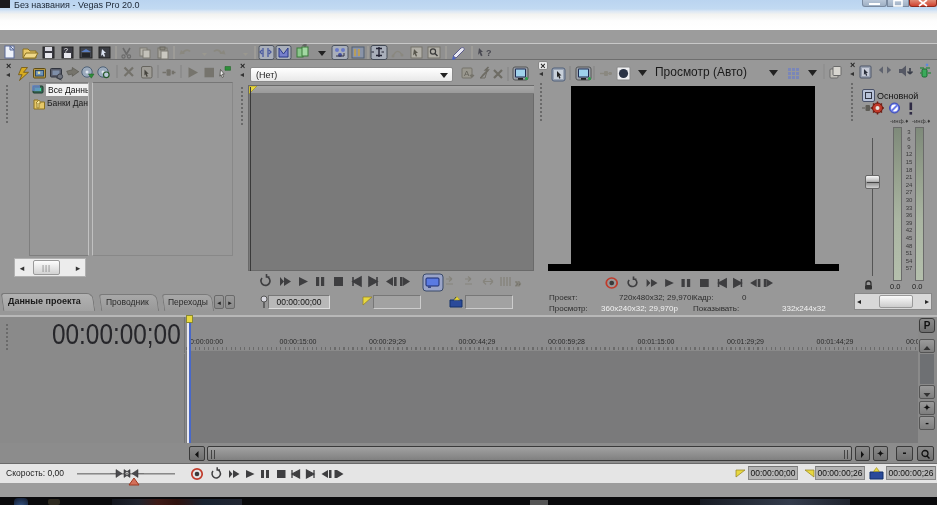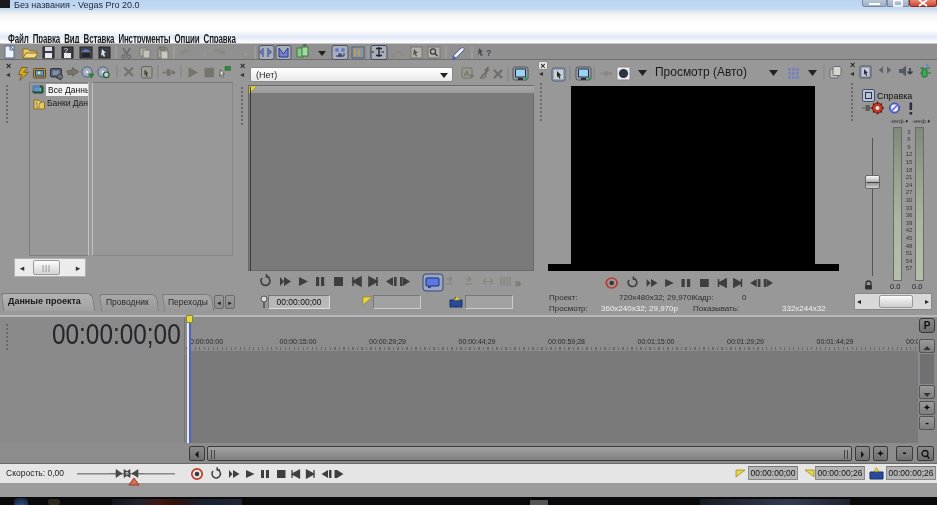--- a/index.html
+++ b/index.html
@@ -21,23 +21,20 @@
     <div class="abs" style="left:0;top:0;width:25px;height:7px;background:linear-gradient(#b8c6d8,#9fb0c4);border:1px solid #7a8aa0;border-top:none;border-radius:0 0 3px 3px;"></div>
     <div class="abs" style="left:25px;top:0;width:22px;height:7px;background:linear-gradient(#b8c6d8,#9fb0c4);border:1px solid #7a8aa0;border-top:none;"></div>
     <div class="abs" style="left:47px;top:0;width:28px;height:7px;background:linear-gradient(#e08a75,#cf4331);border:1px solid #8e2a1c;border-top:none;border-radius:0 0 3px 3px;"></div>
     <svg width="75" height="7" style="position:absolute;left:0;top:0;">
       <rect x="7" y="3" width="11" height="2" fill="#fff"></rect>
       <rect x="32" y="0.5" width="8" height="5.5" fill="none" stroke="#fff" stroke-width="1.6"></rect>
       <path d="M57 0 l8 6 m0 -6 l-8 6" stroke="#fff" stroke-width="1.7"></path>
     </svg>
   </div>
 
-  <div class="abs" id="menubar" style="left:0;top:30px;width:937px;height:13px;background:linear-gradient(#ffffff 0%,#e8eef8 40%,#e2eaf6 55%,#f8fafd 90%);overflow:hidden;">
-    <div class="abs" style="left:8px;top:2px;font-size:12px;font-weight:bold;color:#1a1a1a;letter-spacing:-0.2px;transform:scaleX(0.66);transform-origin:0 0;white-space:nowrap;">Файл&nbsp;&nbsp;Правка&nbsp;&nbsp;Вид&nbsp;&nbsp;Вставка&nbsp;&nbsp;Инструменты&nbsp;&nbsp;Опции&nbsp;&nbsp;Справка</div>
-  </div>
 
   <div class="abs" id="toolbar" style="left:0;top:43px;width:937px;height:17px;background:#909090;border-bottom:1px solid #6e6e6e;border-top:1px solid #c8c8c8;">
     <svg width="510" height="17" style="position:absolute;left:0;top:0;">
 
       <rect x="5" y="2" width="9" height="12" fill="#eef2fa" stroke="#5a6a9a"></rect>
         <path d="M10 2 l4 4 h-4 z" fill="#c6d2ea" stroke="#5a6a9a"></path>
 
       <path d="M23 5 h5 l2 2 h6 v7 h-13 z" fill="#e8c86a" stroke="#8a7020"></path>
         <path d="M23 14 l3 -5 h12 l-3 5 z" fill="#f0d88a" stroke="#8a7020"></path>
 
@@ -361,21 +358,21 @@
         <path d="M53 9 h3 l4 -3.5 v11 l-4 -3.5 h-3 z" fill="#555864"></path>
           <path d="M64 8 v6 m0 0 l-2.5 -2.5 m2.5 2.5 l2.5 -2.5" stroke="#3a3e4a" stroke-width="1.6" fill="none"></path>
         <path d="M74 8 h4 m2 0 h4" stroke="#3a8a4a" stroke-width="1.3"></path>
           <rect x="76" y="9" width="5" height="8" rx="1.5" fill="#3aaa5a" stroke="#1a6a30"></rect>
           <path d="M80 4 l2 2 m0 -2 l-2 2" stroke="#5a8ae2" stroke-width="1.2"></path>
           <path d="M74 13 h3 m5 0 h3" stroke="#3a8a4a" stroke-width="1.3"></path>
       </svg>
       <div class="abs" style="left:16px;top:29px;width:13px;height:13px;background:#b8c2d8;border:1px solid #4a5268;border-radius:2px;">
           <div class="abs" style="left:2px;top:2px;width:7px;height:7px;border:1.5px solid #2e3240;"></div>
         </div>
-      <div class="abs" style="left:31px;top:31px;font-size:9px;color:#111;">Справка</div>
+      <div class="abs" style="left:31px;top:31px;font-size:9px;color:#111;">Основной</div>
       <svg width="91" height="16" style="position:absolute;left:0;top:40px;">
         <path d="M16 8 h3 m5 0 h3" stroke="#5e5c56" stroke-width="1.2"></path>
           <rect x="19.5" y="5" width="4.5" height="6" rx="1" fill="#5e5c56"></rect>
         <circle cx="31.5" cy="8" r="5" fill="#c03a2a" stroke="#6e1a10"></circle>
           <circle cx="31.5" cy="8" r="2" fill="#e8e6e0"></circle>
           <g stroke="#6e1a10" stroke-width="1.4">
             <line x1="31.5" y1="1.5" x2="31.5" y2="3.5"></line>
             <line x1="31.5" y1="12.5" x2="31.5" y2="14.5"></line>
             <line x1="25" y1="8" x2="27" y2="8"></line>
             <line x1="36" y1="8" x2="38" y2="8"></line>

